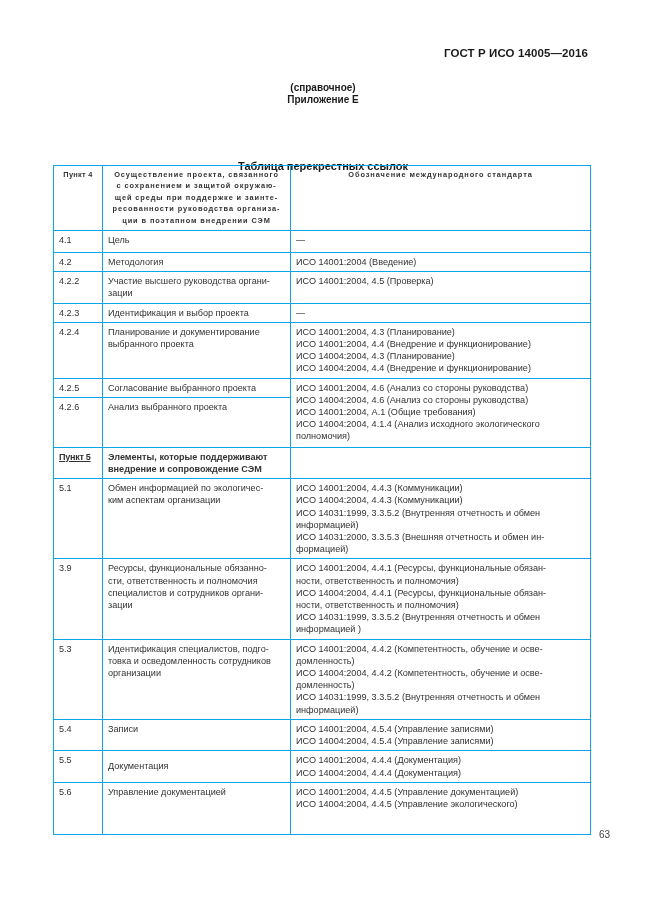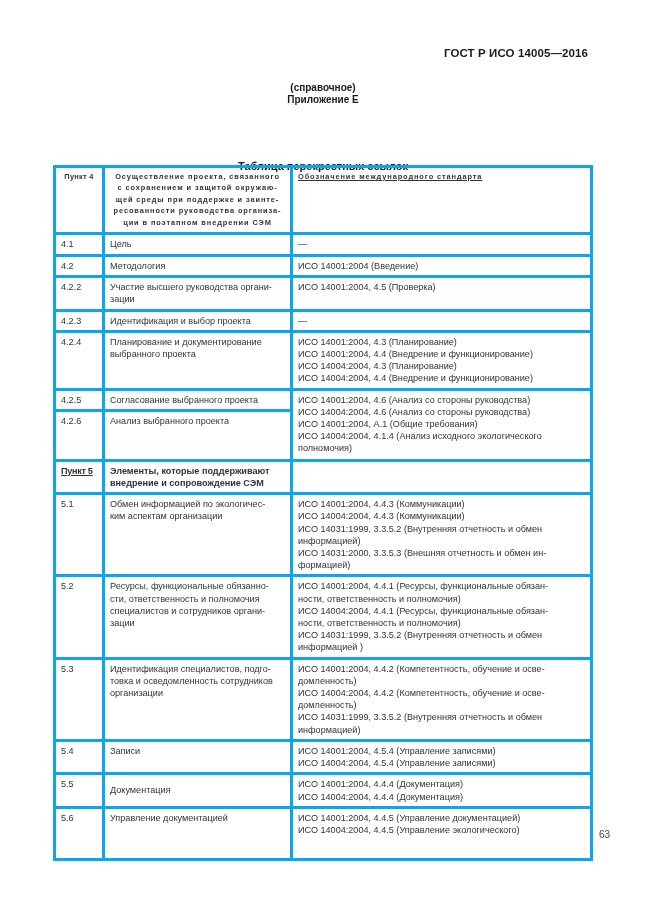--- a/index.html
+++ b/index.html
@@ -2,28 +2,28 @@
 <html><head>
 <meta charset="utf-8">
 <style>
   html, body { margin: 0; padding: 0; background: #ffffff; }
   body { width: 646px; height: 913px; position: relative; overflow: hidden;
          font-family: "Liberation Sans", sans-serif; color: #2a2a2a; }
   .doc-code { position: absolute; top: 47px; right: 58px; font-size: 11.5px; font-weight: bold; color: #1a1a1a; letter-spacing: 0.1px; }
   .appendix { position: absolute; top: 82px; left: 0; width: 646px; text-align: center; font-size: 10px; font-weight: bold; line-height: 12px; color: #1a1a1a; }
   .table-title { position: absolute; top: 140px; left: 0; width: 646px; text-align: center; font-size: 11px; font-weight: bold; color: #1a1a1a; margin-top: 20px; }
   table.xref { position: absolute; top: 165px; left: 53px; width: 537px; border-collapse: collapse; table-layout: fixed; font-size: 9.1px; line-height: 12.2px; }
-  table.xref td { border: 3px solid #0ea5e9; vertical-align: top; padding: 3px 5px 3px 5px; color: #333; }
+  table.xref td { border: 1px solid #0ea5e9; vertical-align: top; padding: 3px 5px 3px 5px; color: #333; }
   table.xref col.c1 { width: 49px; }
   table.xref col.c2 { width: 188px; }
   table.xref col.c3 { width: 300px; }
   .hdr td { vertical-align: middle; height: 58px; font-weight: bold; font-size: 7.4px; letter-spacing: 0.9px; line-height: 11.4px; color: #333; }
   .hdr .h1 { text-align: center; letter-spacing: 0.3px; }
   .hdr .h2 { text-align: center; }
-  .hdr .h3 { text-align: left; text-decoration: underline; }
+  .hdr .h3 { text-align: center; }
   .sec td { font-weight: bold; color: #1a1a1a; }
   .sec .num { letter-spacing: -0.3px; text-decoration: underline; }
   .line { display: block; }
   .page-num { position: absolute; top: 829px; left: 575px; font-size: 10px; color: #444; margin-left: 24px; }
 </style>
 </head>
 <body>
 
 <div class="doc-code">ГОСТ Р ИСО 14005—2016</div>
 
@@ -148,21 +148,21 @@
         <span class="line">ИСО 14001:2004, 4.4.3 (Коммуникации)</span>
         <span class="line">ИСО 14004:2004, 4.4.3 (Коммуникации)</span>
         <span class="line">ИСО 14031:1999, 3.3.5.2 (Внутренняя отчетность и обмен</span>
         <span class="line">информацией)</span>
         <span class="line">ИСО 14031:2000, 3.3.5.3 (Внешняя отчетность и обмен ин-</span>
         <span class="line">формацией)</span>
       </td>
     </tr>
 
     <tr>
-      <td>5.2</td>
+      <td>3.9</td>
       <td>
         <span class="line">Ресурсы, функциональные обязанно-</span>
         <span class="line">сти, ответственность и полномочия</span>
         <span class="line">специалистов и сотрудников органи-</span>
         <span class="line">зации</span>
       </td>
       <td>
         <span class="line">ИСО 14001:2004, 4.4.1 (Ресурсы, функциональные обязан-</span>
         <span class="line">ности, ответственность и полномочия)</span>
         <span class="line">ИСО 14004:2004, 4.4.1 (Ресурсы, функциональные обязан-</span>

